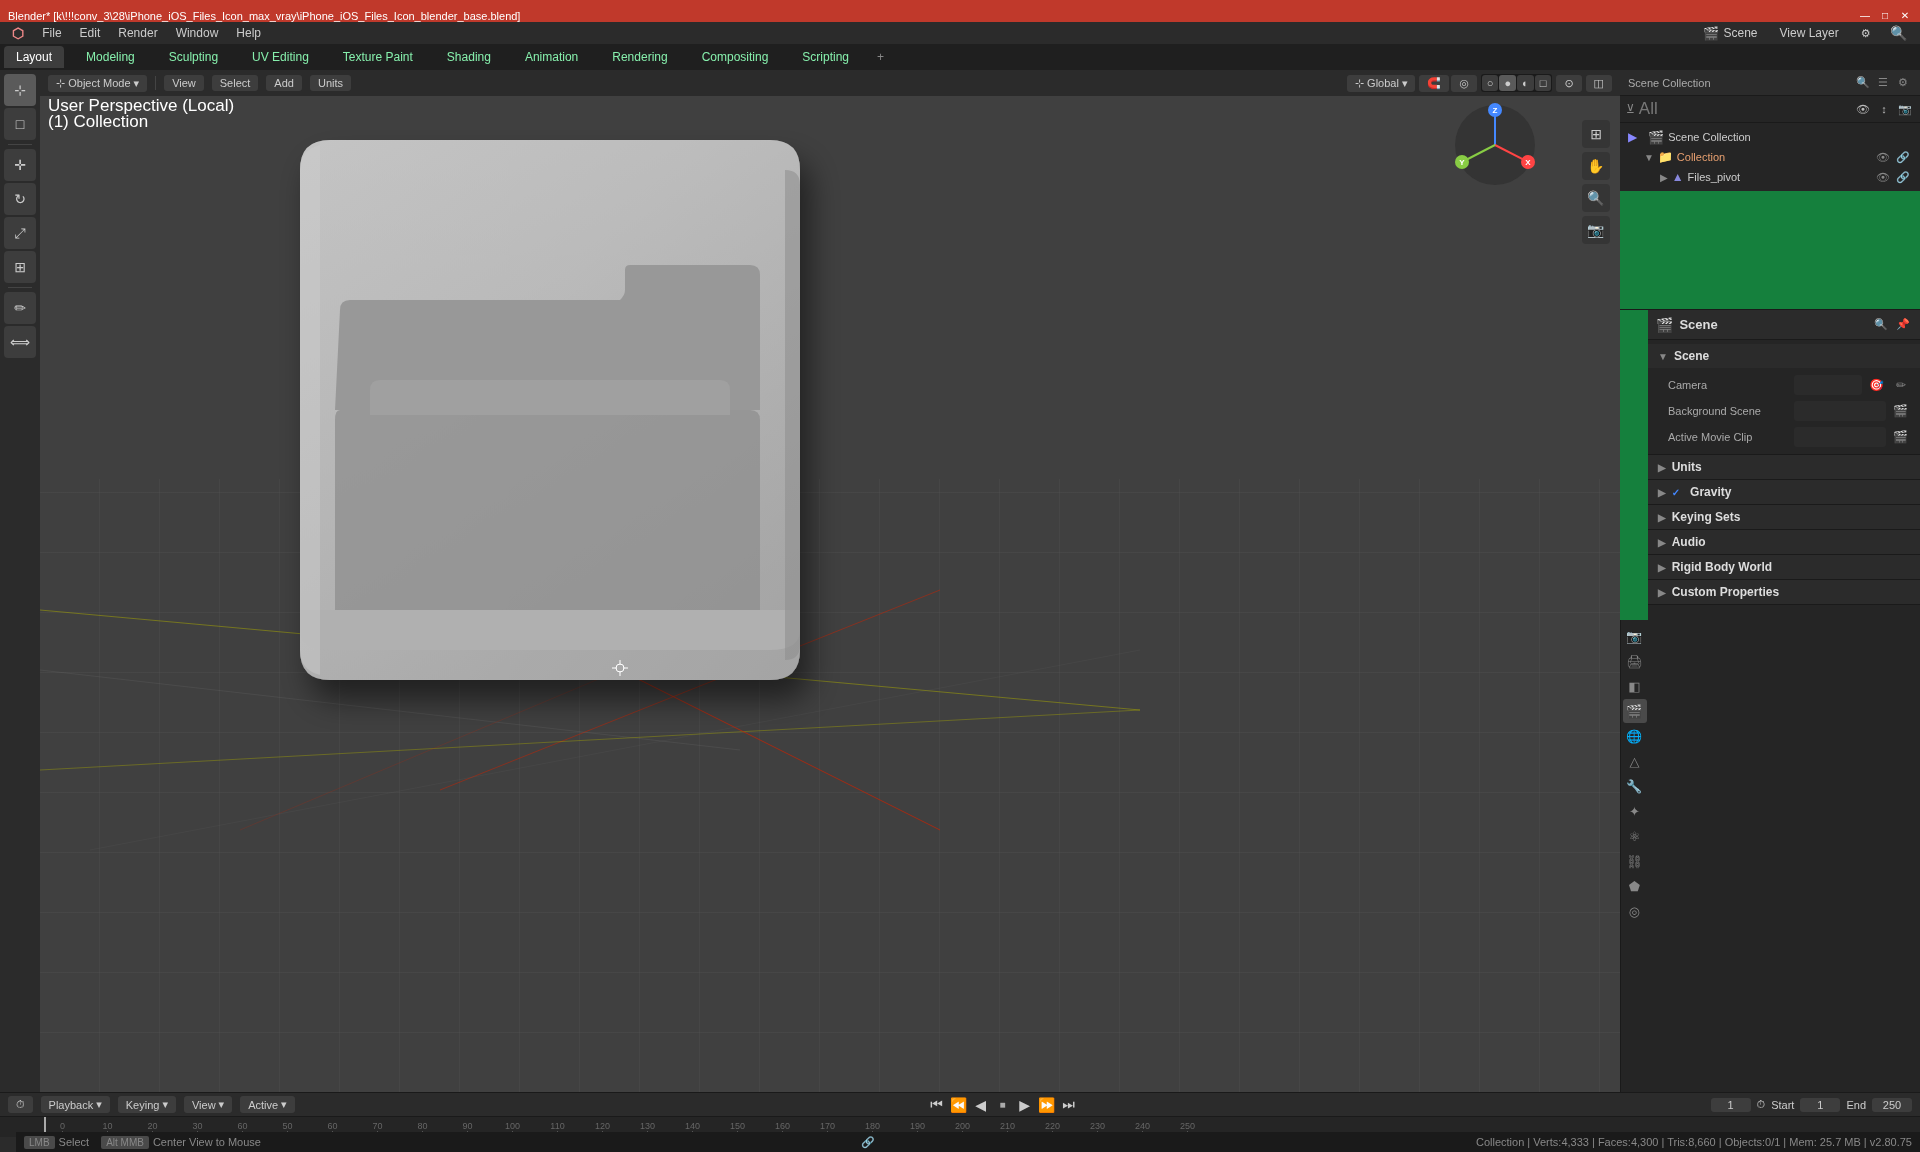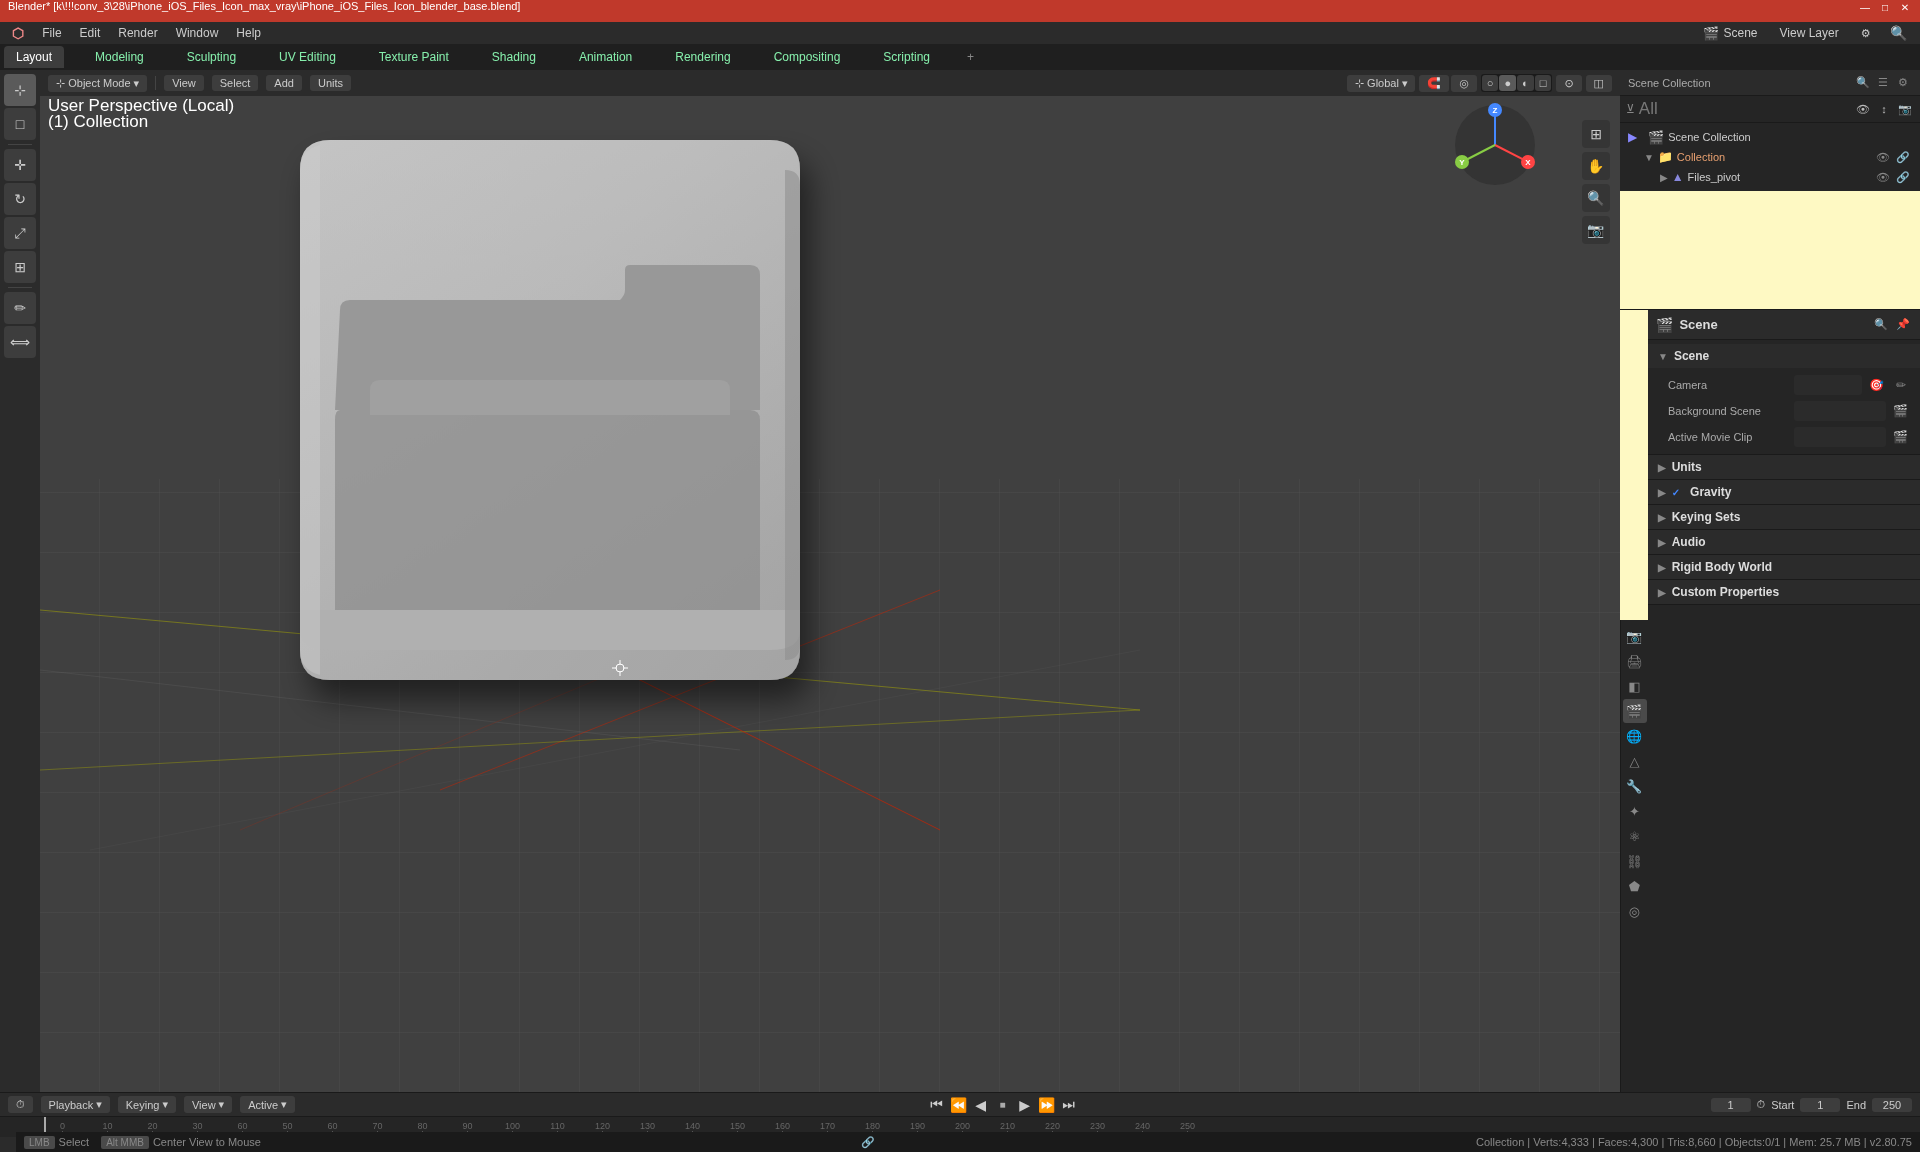--- a/index.html
+++ b/index.html
@@ -13,21 +13,21 @@
       overflow: hidden;
       position: relative;
     }
 
     
     #title-bar {
       width: 100%;
       height: 22px;
       background: #c0392b;
       display: flex;
-      align-items: flex-start;
+      align-items: flex-end;
       justify-content: space-between;
       padding: 0 8px;
       position: absolute;
       top: 0;
       z-index: 100;
     }
     #title-bar .title-text {
       color: white;
       font-size: 11px;
       font-weight: normal;
@@ -72,21 +72,21 @@
     #workspace-tabs {
       width: 100%;
       height: 26px;
       background: #1f1f1f;
       display: flex;
       align-items: center;
       padding: 0 4px;
       position: absolute;
       top: 44px;
       z-index: 100;
-      gap: 19px;
+      gap: 10px;
     }
     .ws-tab {
       padding: 4px 12px;
       color: #86efac;
       font-size: 12px;
       cursor: pointer;
       border-radius: 4px 4px 0 0;
       height: 22px;
       display: flex;
       align-items: center;
@@ -186,21 +186,21 @@
     }
     #viewport-info .line { line-height: 16px; }
 
     
     #right-panel {
       position: absolute;
       top: 70px;
       right: 0;
       width: 300px;
       bottom: 0;
-      background: #fef9c3;
+      background: #15803d;
       display: flex;
       flex-direction: column;
       z-index: 50;
     }
 
     
     #outliner {
       height: 240px;
       border-bottom: 1px solid #1a1a1a;
       overflow: hidden;

